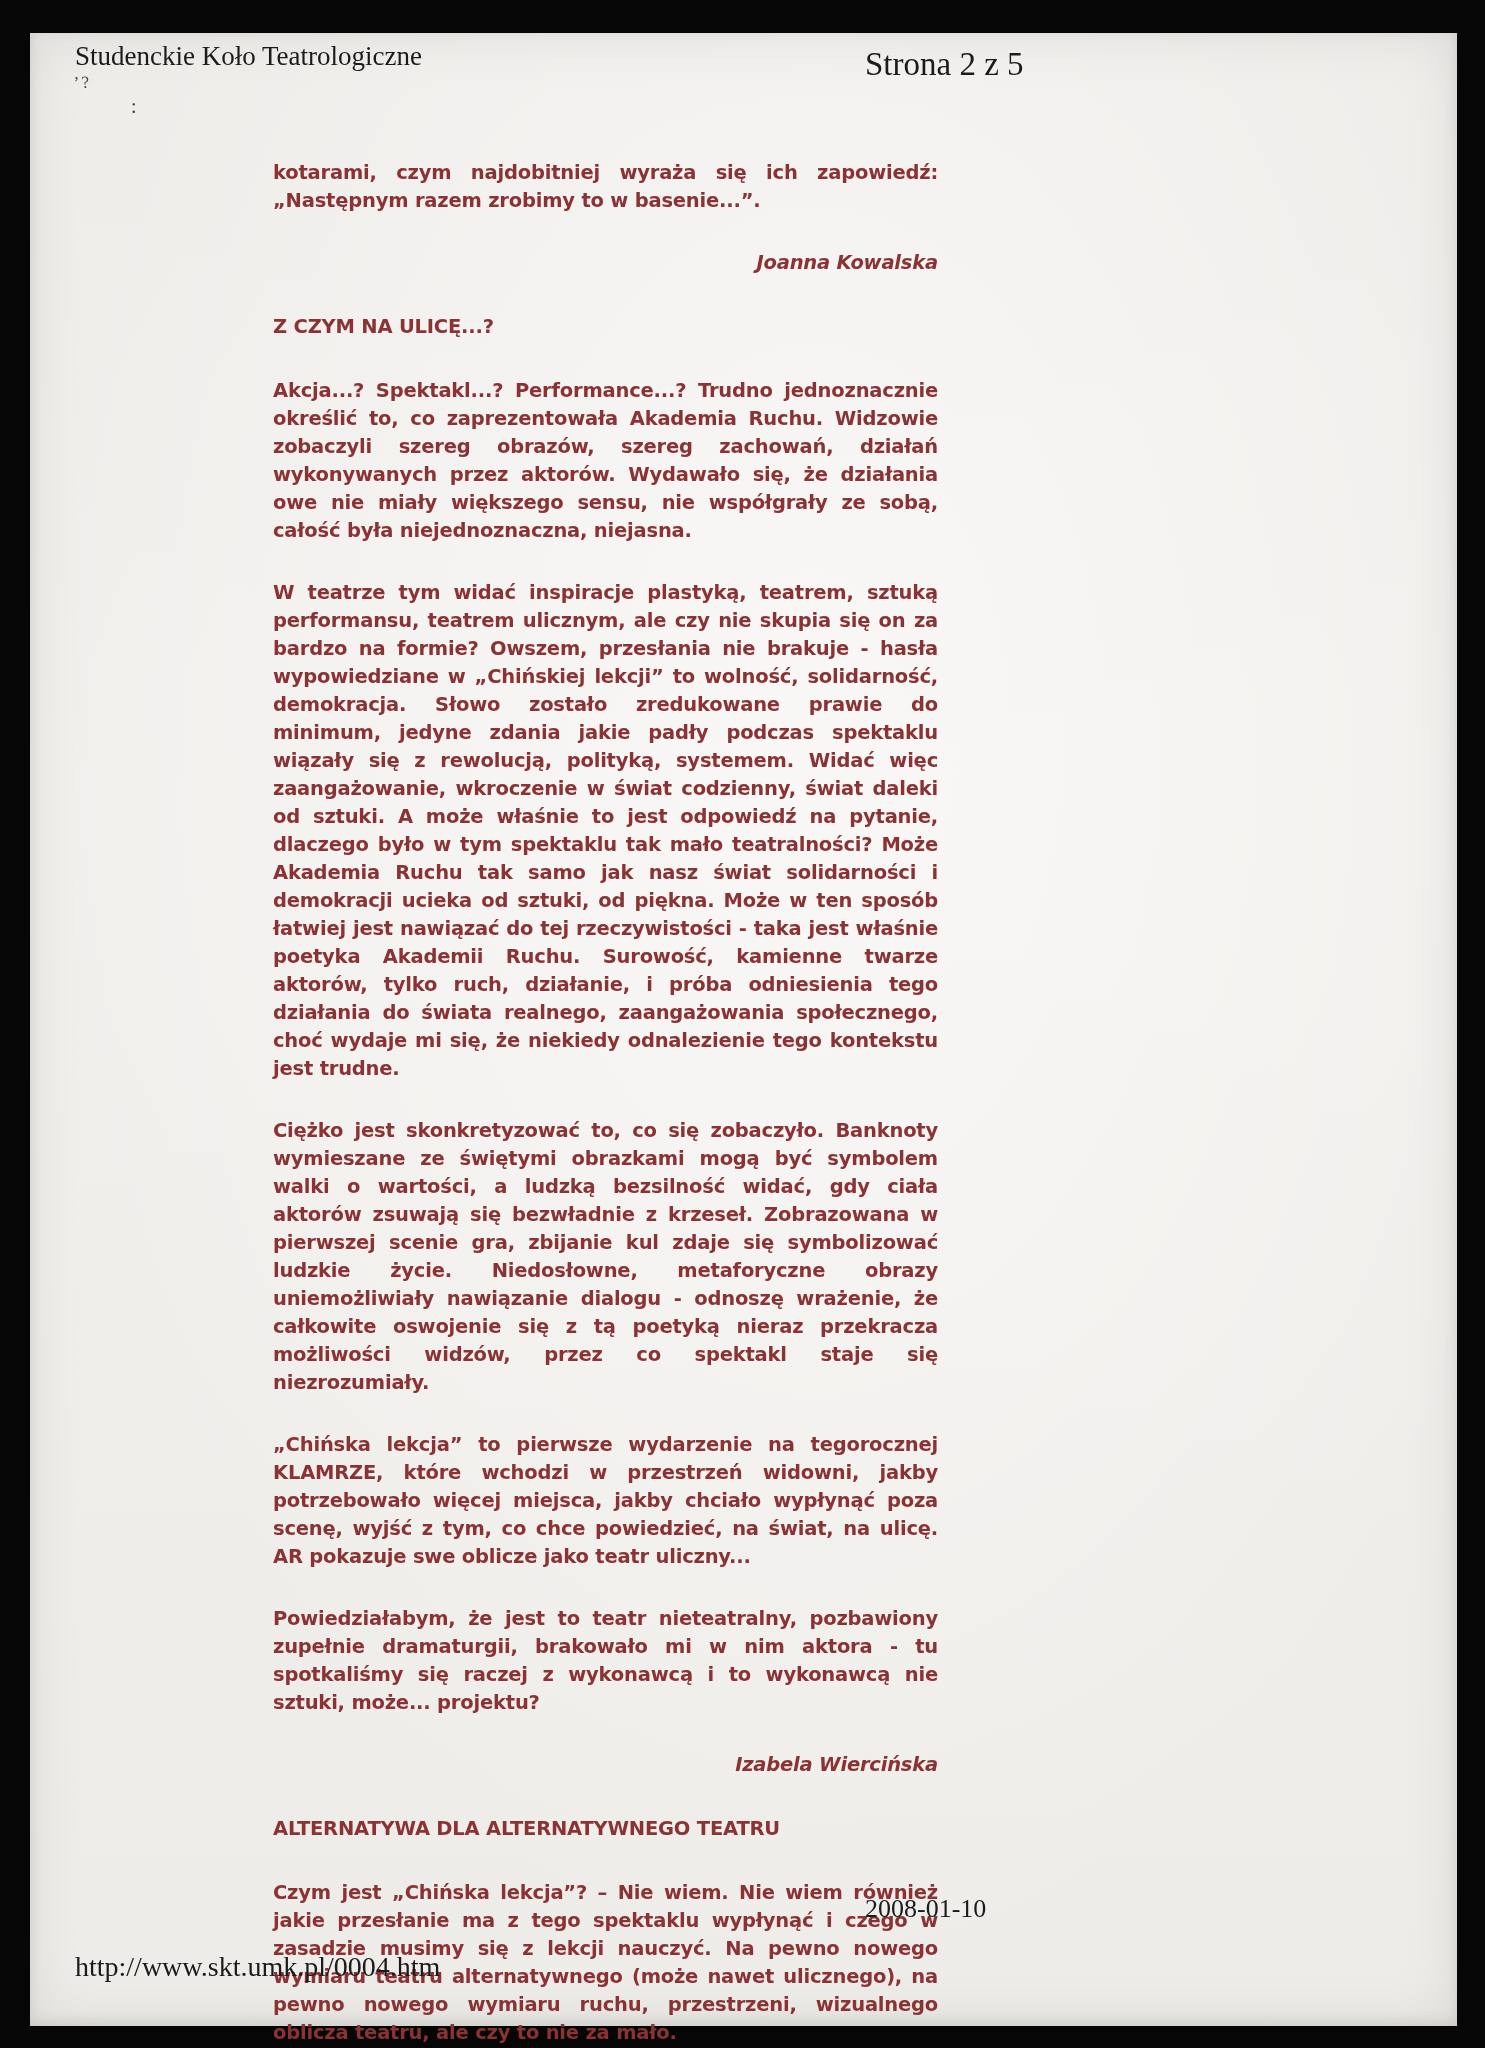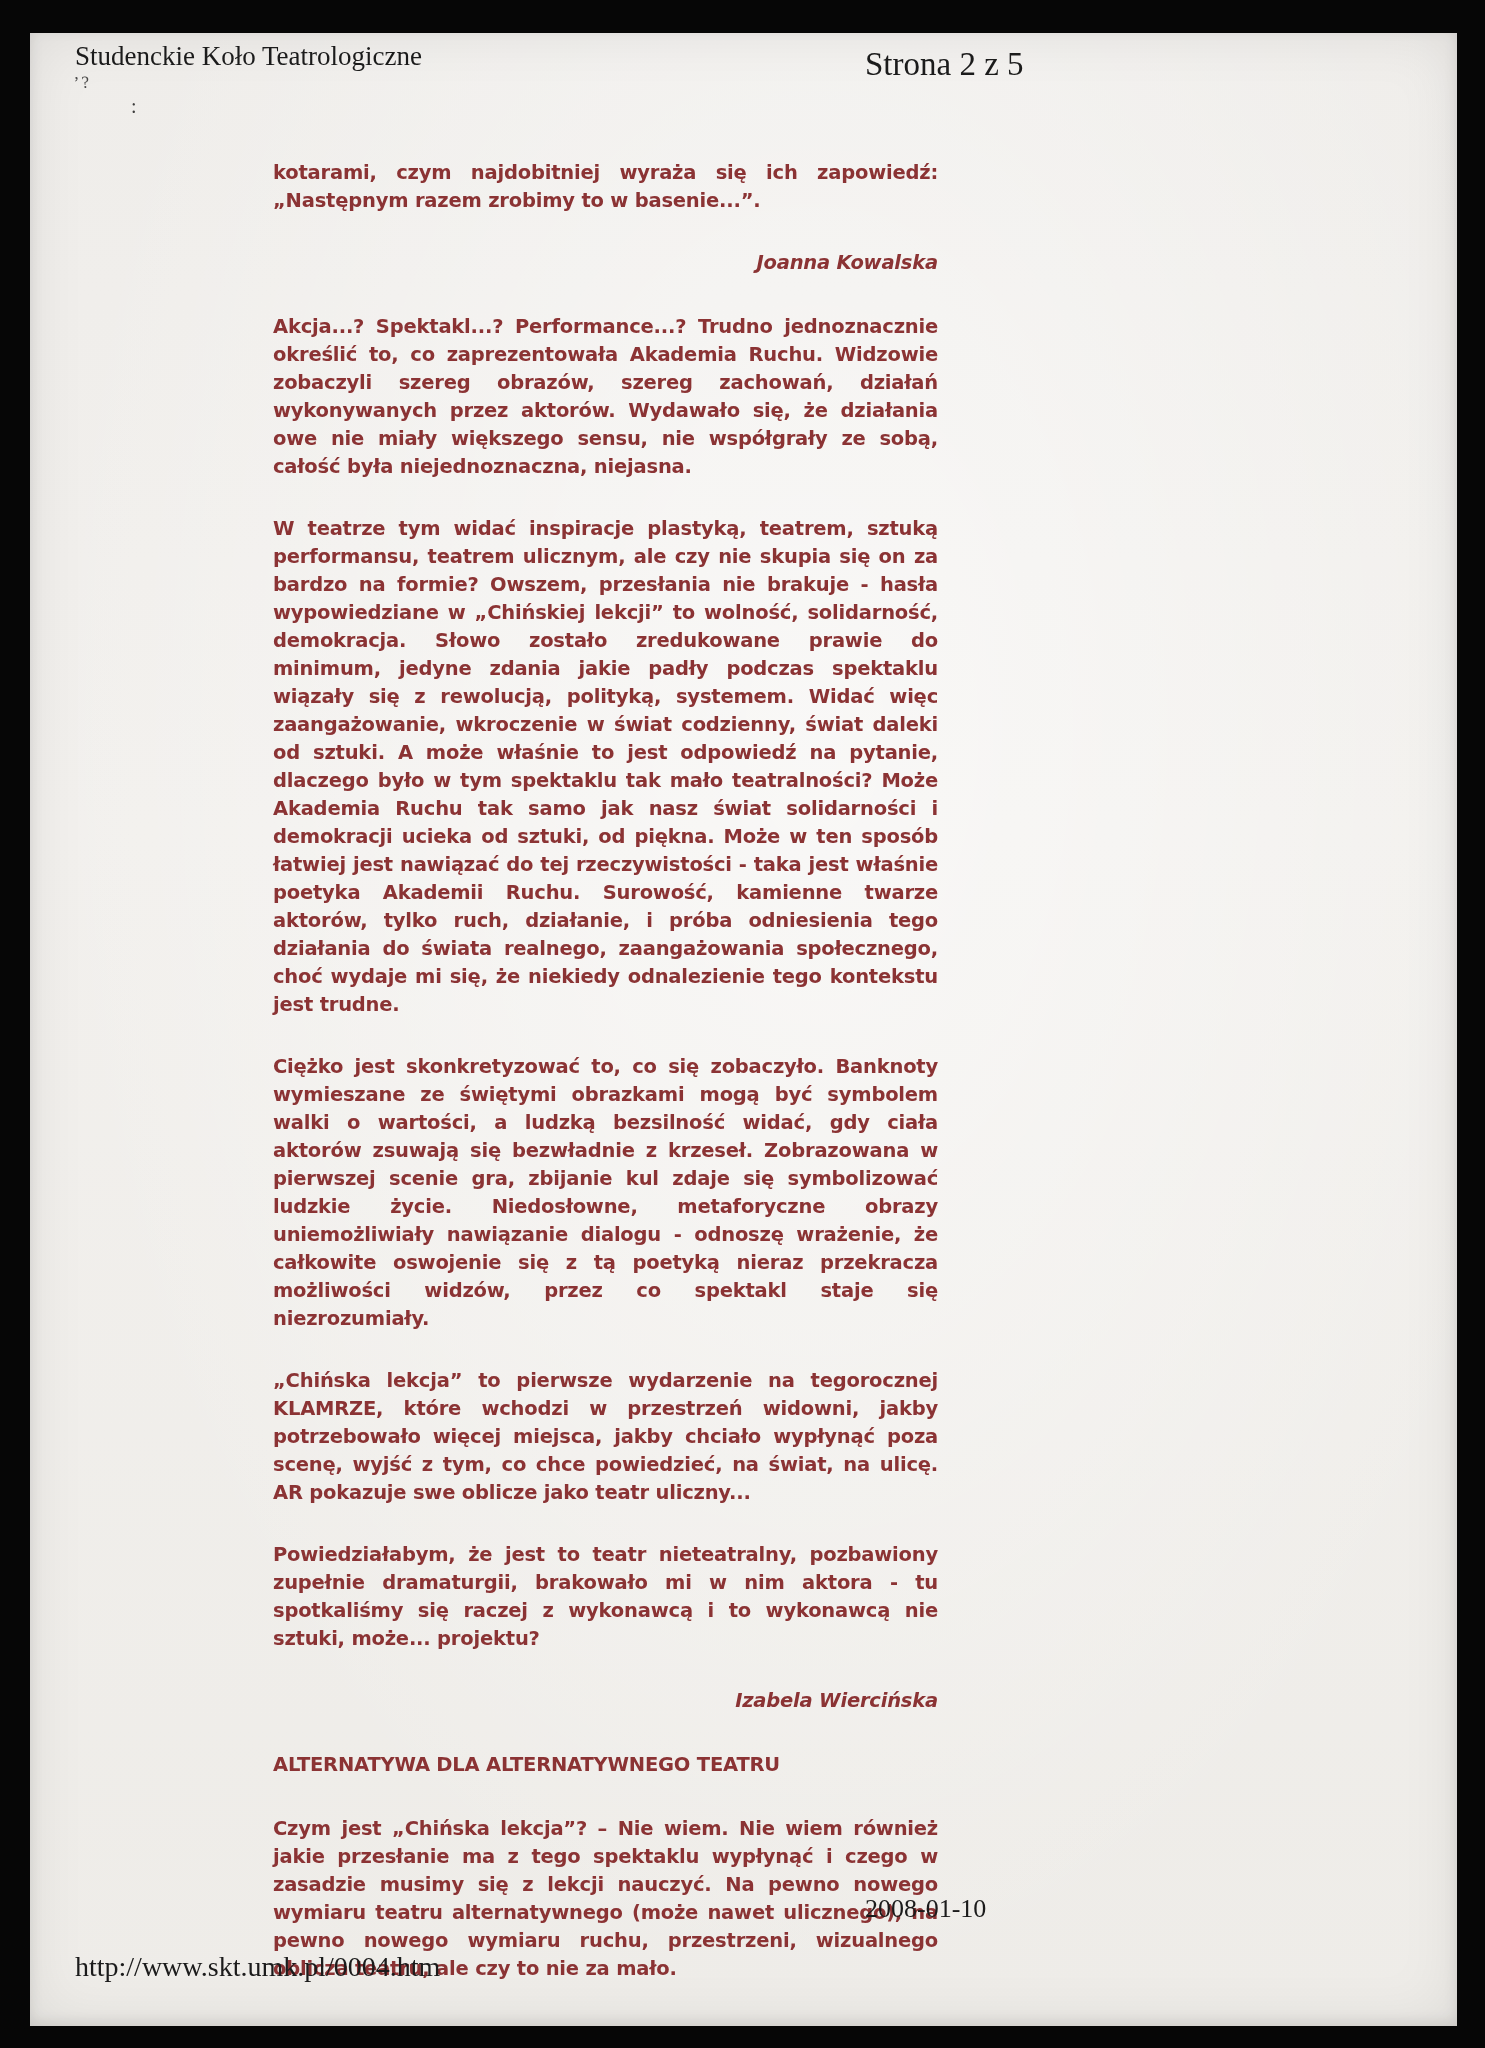--- a/index.html
+++ b/index.html
@@ -48,20 +48,21 @@
 
     <div class="hf header-right">Strona 2 z 5</div>
 
     <span class="stray stray-1">’?</span>
 
     <span class="stray stray-2">:</span>
 
     <div class="article">
         <div class="block paragraph">kotarami, czym najdobitniej wyraża się ich zapowiedź: „Następnym razem zrobimy to w basenie...”.</div>
         <div class="block signature">Joanna Kowalska</div>
+        <div class="block heading">Z CZYM NA ULICĘ...?</div>
         <div class="block paragraph">Akcja...? Spektakl...? Performance...? Trudno jednoznacznie określić to, co zaprezentowała Akademia Ruchu. Widzowie zobaczyli szereg obrazów, szereg zachowań, działań wykonywanych przez aktorów. Wydawało się, że działania owe nie miały większego sensu, nie współgrały ze sobą, całość była niejednoznaczna, niejasna.</div>
         <div class="block paragraph">W teatrze tym widać inspiracje plastyką, teatrem, sztuką performansu, teatrem ulicznym, ale czy nie skupia się on za bardzo na formie? Owszem, przesłania nie brakuje - hasła wypowiedziane w „Chińskiej lekcji” to wolność, solidarność, demokracja. Słowo zostało zredukowane prawie do minimum, jedyne zdania jakie padły podczas spektaklu wiązały się z rewolucją, polityką, systemem. Widać więc zaangażowanie, wkroczenie w świat codzienny, świat daleki od sztuki. A może właśnie to jest odpowiedź na pytanie, dlaczego było w tym spektaklu tak mało teatralności? Może Akademia Ruchu tak samo jak nasz świat solidarności i demokracji ucieka od sztuki, od piękna. Może w ten sposób łatwiej jest nawiązać do tej rzeczywistości - taka jest właśnie poetyka Akademii Ruchu. Surowość, kamienne twarze aktorów, tylko ruch, działanie, i próba odniesienia tego działania do świata realnego, zaangażowania społecznego, choć wydaje mi się, że niekiedy odnalezienie tego kontekstu jest trudne.</div>
         <div class="block paragraph">Ciężko jest skonkretyzować to, co się zobaczyło. Banknoty wymieszane ze świętymi obrazkami mogą być symbolem walki o wartości, a ludzką bezsilność widać, gdy ciała aktorów zsuwają się bezwładnie z krzeseł. Zobrazowana w pierwszej scenie gra, zbijanie kul zdaje się symbolizować ludzkie życie. Niedosłowne, metaforyczne obrazy uniemożliwiały nawiązanie dialogu - odnoszę wrażenie, że całkowite oswojenie się z tą poetyką nieraz przekracza możliwości widzów, przez co spektakl staje się niezrozumiały.</div>
         <div class="block paragraph">„Chińska lekcja” to pierwsze wydarzenie na tegorocznej KLAMRZE, które wchodzi w przestrzeń widowni, jakby potrzebowało więcej miejsca, jakby chciało wypłynąć poza scenę, wyjść z tym, co chce powiedzieć, na świat, na ulicę. AR pokazuje swe oblicze jako teatr uliczny...</div>
         <div class="block paragraph">Powiedziałabym, że jest to teatr nieteatralny, pozbawiony zupełnie dramaturgii, brakowało mi w nim aktora - tu spotkaliśmy się raczej z wykonawcą i to wykonawcą nie sztuki, może... projektu?</div>
         <div class="block signature">Izabela Wiercińska</div>
         <div class="block heading">ALTERNATYWA DLA ALTERNATYWNEGO TEATRU</div>
         <div class="block paragraph">Czym jest „Chińska lekcja”? – Nie wiem. Nie wiem również jakie przesłanie ma z tego spektaklu wypłynąć i czego w zasadzie musimy się z lekcji nauczyć. Na pewno nowego wymiaru teatru alternatywnego (może nawet ulicznego), na pewno nowego wymiaru ruchu, przestrzeni, wizualnego oblicza teatru, ale czy to nie za mało.</div>
       </div>
 

